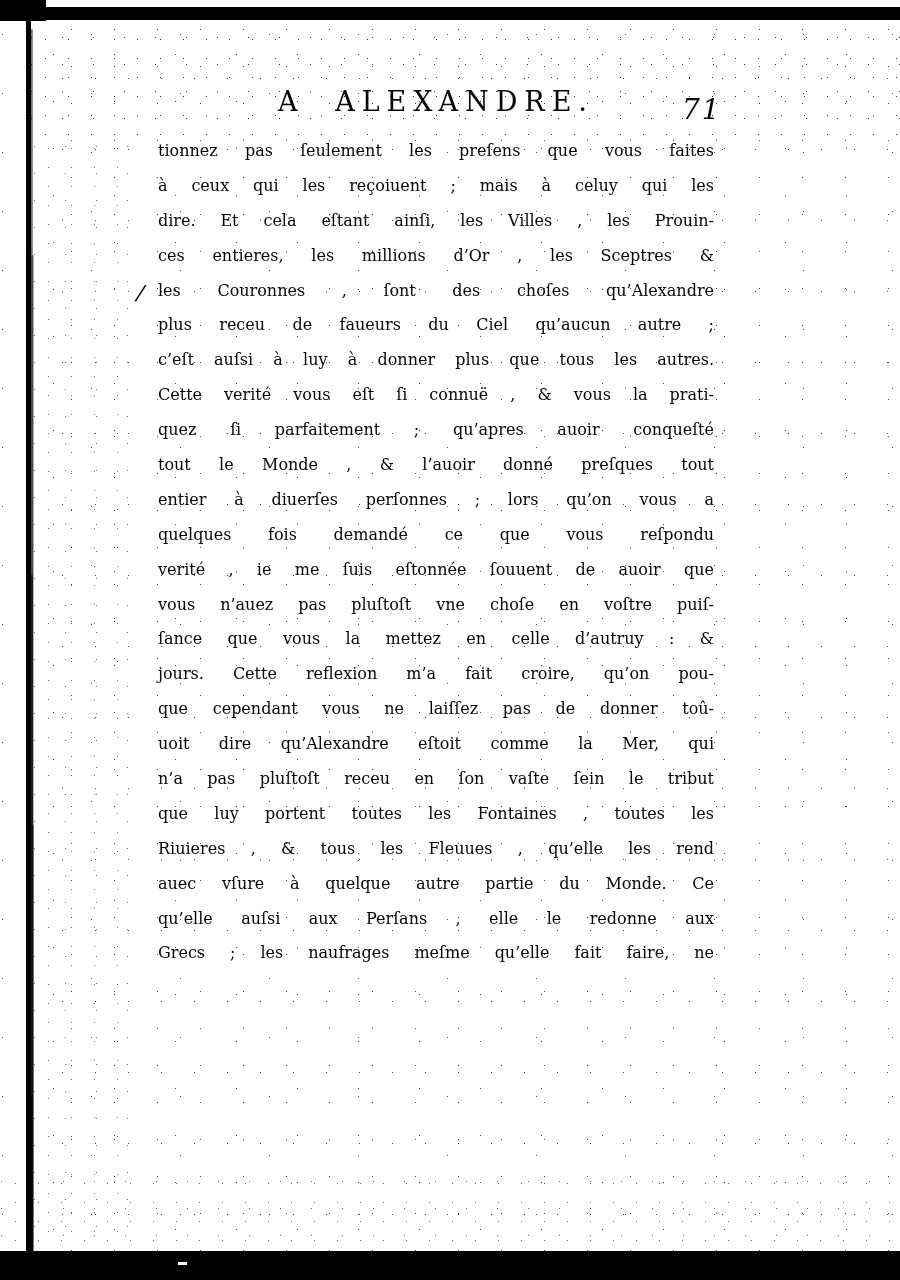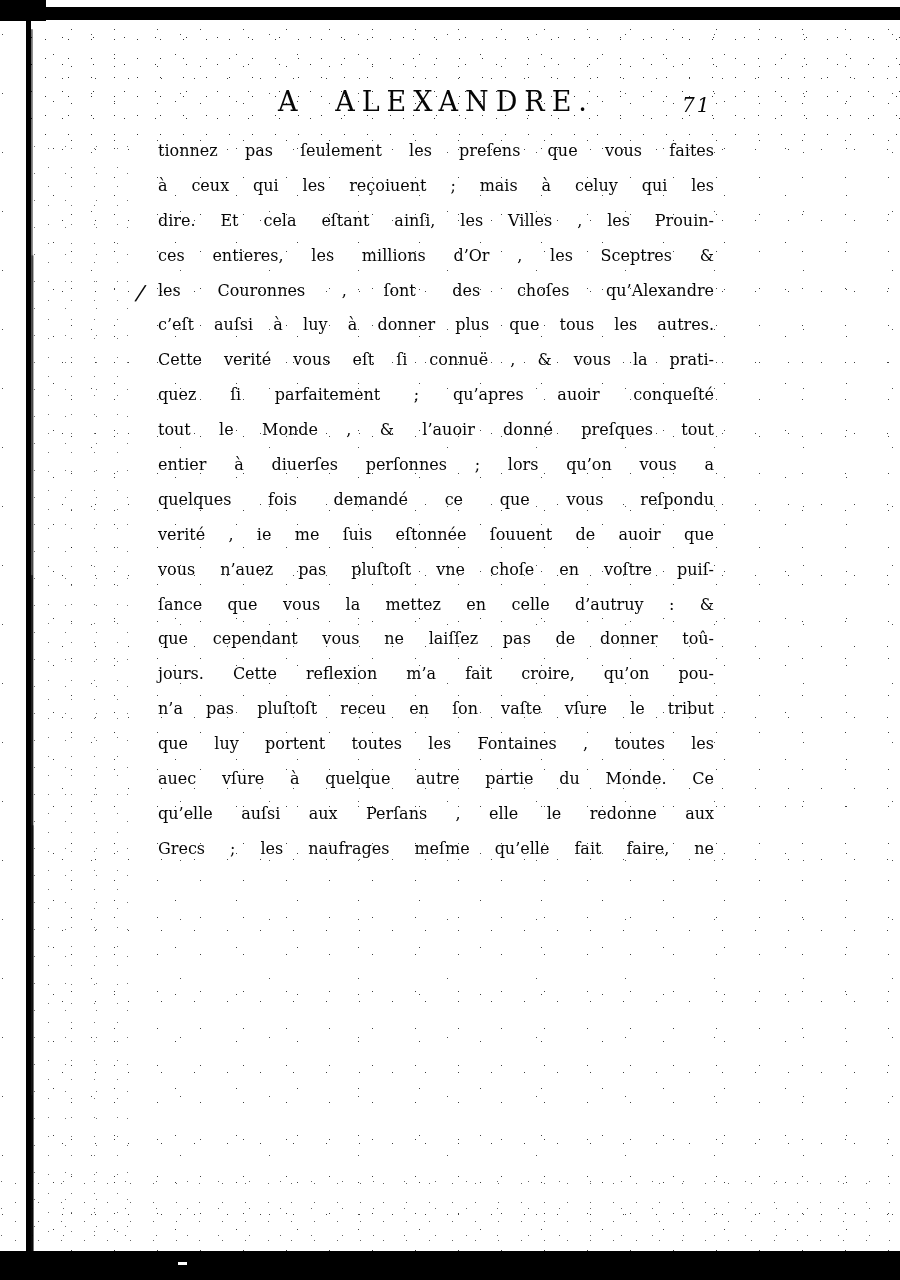--- a/index.html
+++ b/index.html
@@ -81,21 +81,21 @@
     text-align: center;
   }
   .head-title {
     font-size: 27px;
     letter-spacing: 7px;
     word-spacing: 15px;
     white-space: nowrap;
   }
   .folio {
     position: absolute; left: 682px; top: 93px;
-    font-size: 20px;
+    font-size: 28px;
     font-style: italic;
     letter-spacing: 2px;
   }
 
   
   .text-block {
     position: absolute; left: 158px; top: 133px;
     width: 556px;
   }
   .line {
@@ -137,33 +137,36 @@
   </div>
 
   <div class="folio">71</div>
 
   <div class="text-block" id="text-block">
       <div class="line"><span>tionnez pas ſeulement les preſens que vous faites</span></div>
       <div class="line"><span>à ceux qui les reçoiuent ; mais à celuy qui les</span></div>
       <div class="line"><span>dire.  Et cela eſtant ainſi, les Villes , les Prouin-</span></div>
       <div class="line"><span>ces entieres, les millions d’Or ,  les Sceptres &amp;</span></div>
       <div class="line"><span>les Couronnes ,  ſont des choſes qu’Alexandre</span></div>
+      <div class="line"><span>plus receu de faueurs du Ciel qu’aucun autre ;</span></div>
       <div class="line"><span>c’eſt auſsi à luy à donner plus que tous les autres.</span></div>
       <div class="line"><span>Cette verité vous eſt ſi connuë , &amp; vous la prati-</span></div>
       <div class="line"><span>quez ſi parfaitement ; qu’apres auoir conqueſté</span></div>
       <div class="line"><span>tout le Monde , &amp; l’auoir donné preſques tout</span></div>
       <div class="line"><span>entier à diuerſes perſonnes ; lors qu’on vous a</span></div>
       <div class="line"><span>quelques fois demandé ce que vous reſpondu</span></div>
       <div class="line"><span>verité , ie me ſuis eſtonnée ſouuent de auoir que</span></div>
       <div class="line"><span>vous n’auez pas pluſtoſt vne choſe en voſtre puiſ-</span></div>
       <div class="line"><span>ſance que vous la mettez en celle d’autruy : &amp;</span></div>
+      <div class="line"><span>jours.  Cette reflexion m’a fait croire, qu’on pou-</span></div>
       <div class="line"><span>que cependant vous ne laiſſez pas de donner toû-</span></div>
-      <div class="line"><span>jours.  Cette reflexion m’a fait croire, qu’on pou-</span></div>
-      <div class="line"><span>n’a pas pluſtoſt receu en ſon vaſte vſure le tribut</span></div>
+      <div class="line"><span>uoit dire qu’Alexandre eſtoit comme la Mer, qui</span></div>
+      <div class="line"><span>n’a pas pluſtoſt receu en ſon vaſte ſein le tribut</span></div>
       <div class="line"><span>que luy portent toutes les Fontaines , toutes les</span></div>
+      <div class="line"><span>Riuieres , &amp; tous les Fleuues , qu’elle les rend</span></div>
       <div class="line"><span>auec vſure à quelque autre partie du Monde.  Ce</span></div>
       <div class="line"><span>qu’elle auſsi aux Perſans , elle le redonne aux</span></div>
       <div class="line"><span>Grecs ; les naufrages meſme qu’elle fait faire, ne</span></div>
     </div>
 
   <div class="margin-mark">/</div>
 
 </div>
 
 </body></html>

